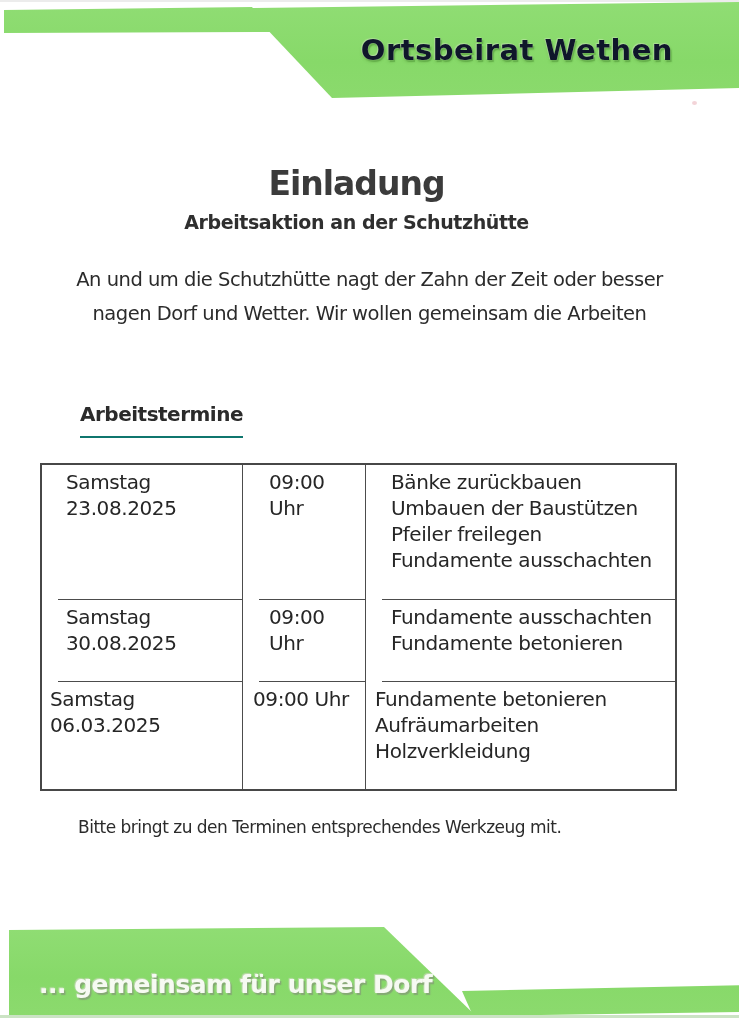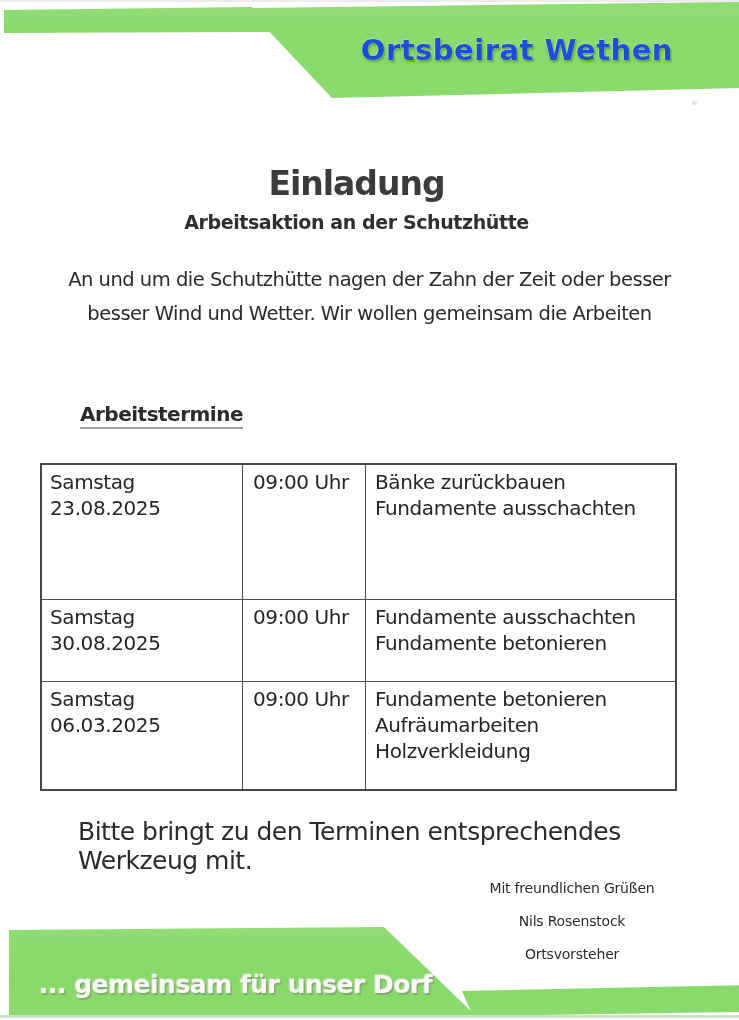--- a/index.html
+++ b/index.html
@@ -16,21 +16,21 @@
   .hdr { position:absolute; left:0; top:0; width:739px; height:112px; }
   .green-layer {
     position:absolute; inset:0;
     background:linear-gradient(180deg,#90dd74 0%,#87d969 55%,#8cda6e 100%);
   }
   .hdr-strip  { clip-path:polygon(4px 10px, 252px 7px, 272px 32px, 4px 33px); }
   .hdr-banner { clip-path:polygon(247px 8px, 739px 2px, 739px 88px, 332px 98px); }
   .hdr-brand {
     position:absolute; left:0; right:66px; top:33px;
     text-align:right; font-size:29px; font-weight:600; letter-spacing:0.5px;
-    color:#1d4ed8;
+    color:#0f172a;
     text-shadow: 0 0 1px rgba(255,255,255,.65),
                  1.5px 1.5px 1px rgba(96,170,70,.85),
                  -1px -1px 1px rgba(175,225,150,.8),
                  0 2px 3px rgba(90,160,60,.45);
   }
   .scan-top-line { position:absolute; left:0; top:0; width:739px; height:2px; background:#ececec; }
   .scan-dot { position:absolute; left:692px; top:101px; width:5px; height:4px; border-radius:50%; background:#f0c9ce; opacity:.8; }
 
   
   .title {
@@ -46,42 +46,42 @@
   .intro {
     position:absolute; left:0; top:263px; width:739px;
     text-align:center; font-size:19.5px; line-height:34px;
     letter-spacing:-0.5px; color:#2b2b2b;
   }
 
   
   .section-heading {
     position:absolute; left:80px; top:402px;
     font-size:20px; font-weight:bold; letter-spacing:-0.5px; color:#2b2b2b;
-    border-bottom:2px solid #a3a3a3; padding-bottom:1px;
+    border-bottom:2px solid #0f766e; padding-bottom:10px;
   }
 
   
   .schedule {
     position:absolute; left:40px; top:463px;
     display:grid;
     grid-template-columns:201px 123px 309px;
     grid-template-rows:135px 82px 107px;
     border:2px solid #474747;
     font-size:20px; letter-spacing:-0.4px; color:#262626;
   }
   .cell { padding:4px 6px 0 8px; line-height:26px; }
   .cell.col-divider { border-right:1.5px solid #4c4c4c; }
-  .cell.row-divider { border-bottom:1.5px solid #4c4c4c; }
+  .cell.row-divider { border-bottom:1.5px solid #4c4c4c;margin-left:16px; }
   .cell.time { padding-left:10px; }
   .cell.tasks { padding-left:9px; }
 
   
   .note {
     position:absolute; left:78px; top:817px;
-    font-size:25px; letter-spacing:-0.5px; color:#2b2b2b;
+    font-size:17px; letter-spacing:-0.5px; color:#2b2b2b;
   }
 
   
   .signature {
     position:absolute; left:452px; top:880px; width:240px;
     text-align:center; font-size:14px; letter-spacing:-0.2px; color:#2b2b2b;
   }
   .signature div { margin-bottom:17px; }
 
   
@@ -108,32 +108,34 @@
     <div class="green-layer hdr-banner"></div>
     <div class="hdr-brand">Ortsbeirat Wethen</div>
   </div>
   <div class="scan-top-line"></div>
   <div class="scan-dot"></div>
 
   <div class="title">Einladung</div>
   <div class="subtitle">Arbeitsaktion an der Schutzhütte</div>
 
   <div class="intro">
-    <div>An und um die Schutzhütte nagen der Zahn der Zeit oder besser</div>
-    <div>besser Wind und Wetter. Wir wollen gemeinsam die Arbeiten</div>
+    <div>An und um die Schutzhütte nagt der Zahn der Zeit oder besser</div>
+    <div>nagen Dorf und Wetter. Wir wollen gemeinsam die Arbeiten</div>
   </div>
 
   <div class="section-heading">Arbeitstermine</div>
 
   <div class="schedule">
 
     <div class="cell col-divider row-divider">Samstag 23.08.2025</div>
     <div class="cell col-divider row-divider time">09:00 Uhr</div>
     <div class="cell row-divider tasks">
       <div>Bänke zurückbauen</div>
+      <div>Umbauen der Baustützen</div>
+      <div>Pfeiler freilegen</div>
       <div>Fundamente ausschachten</div>
     </div>
 
     <div class="cell col-divider row-divider">Samstag 30.08.2025</div>
     <div class="cell col-divider row-divider time">09:00 Uhr</div>
     <div class="cell row-divider tasks">
       <div>Fundamente ausschachten</div>
       <div>Fundamente betonieren</div>
     </div>
 
@@ -141,25 +143,20 @@
     <div class="cell col-divider time">09:00 Uhr</div>
     <div class="cell tasks">
       <div>Fundamente betonieren</div>
       <div>Aufräumarbeiten</div>
       <div>Holzverkleidung</div>
     </div>
   </div>
 
   <div class="note">Bitte bringt zu den Terminen entsprechendes Werkzeug mit.</div>
 
-  <div class="signature">
-    <div>Mit freundlichen Grüßen</div>
-    <div>Nils Rosenstock</div>
-    <div>Ortsvorsteher</div>
-  </div>
 
   <div class="ftr">
     <div class="green-layer ftr-block"></div>
     <div class="green-layer ftr-strip"></div>
     <div class="ftr-slogan">... gemeinsam für unser Dorf</div>
   </div>
   <div class="scan-bottom-line"></div>
 
 </div>
 

